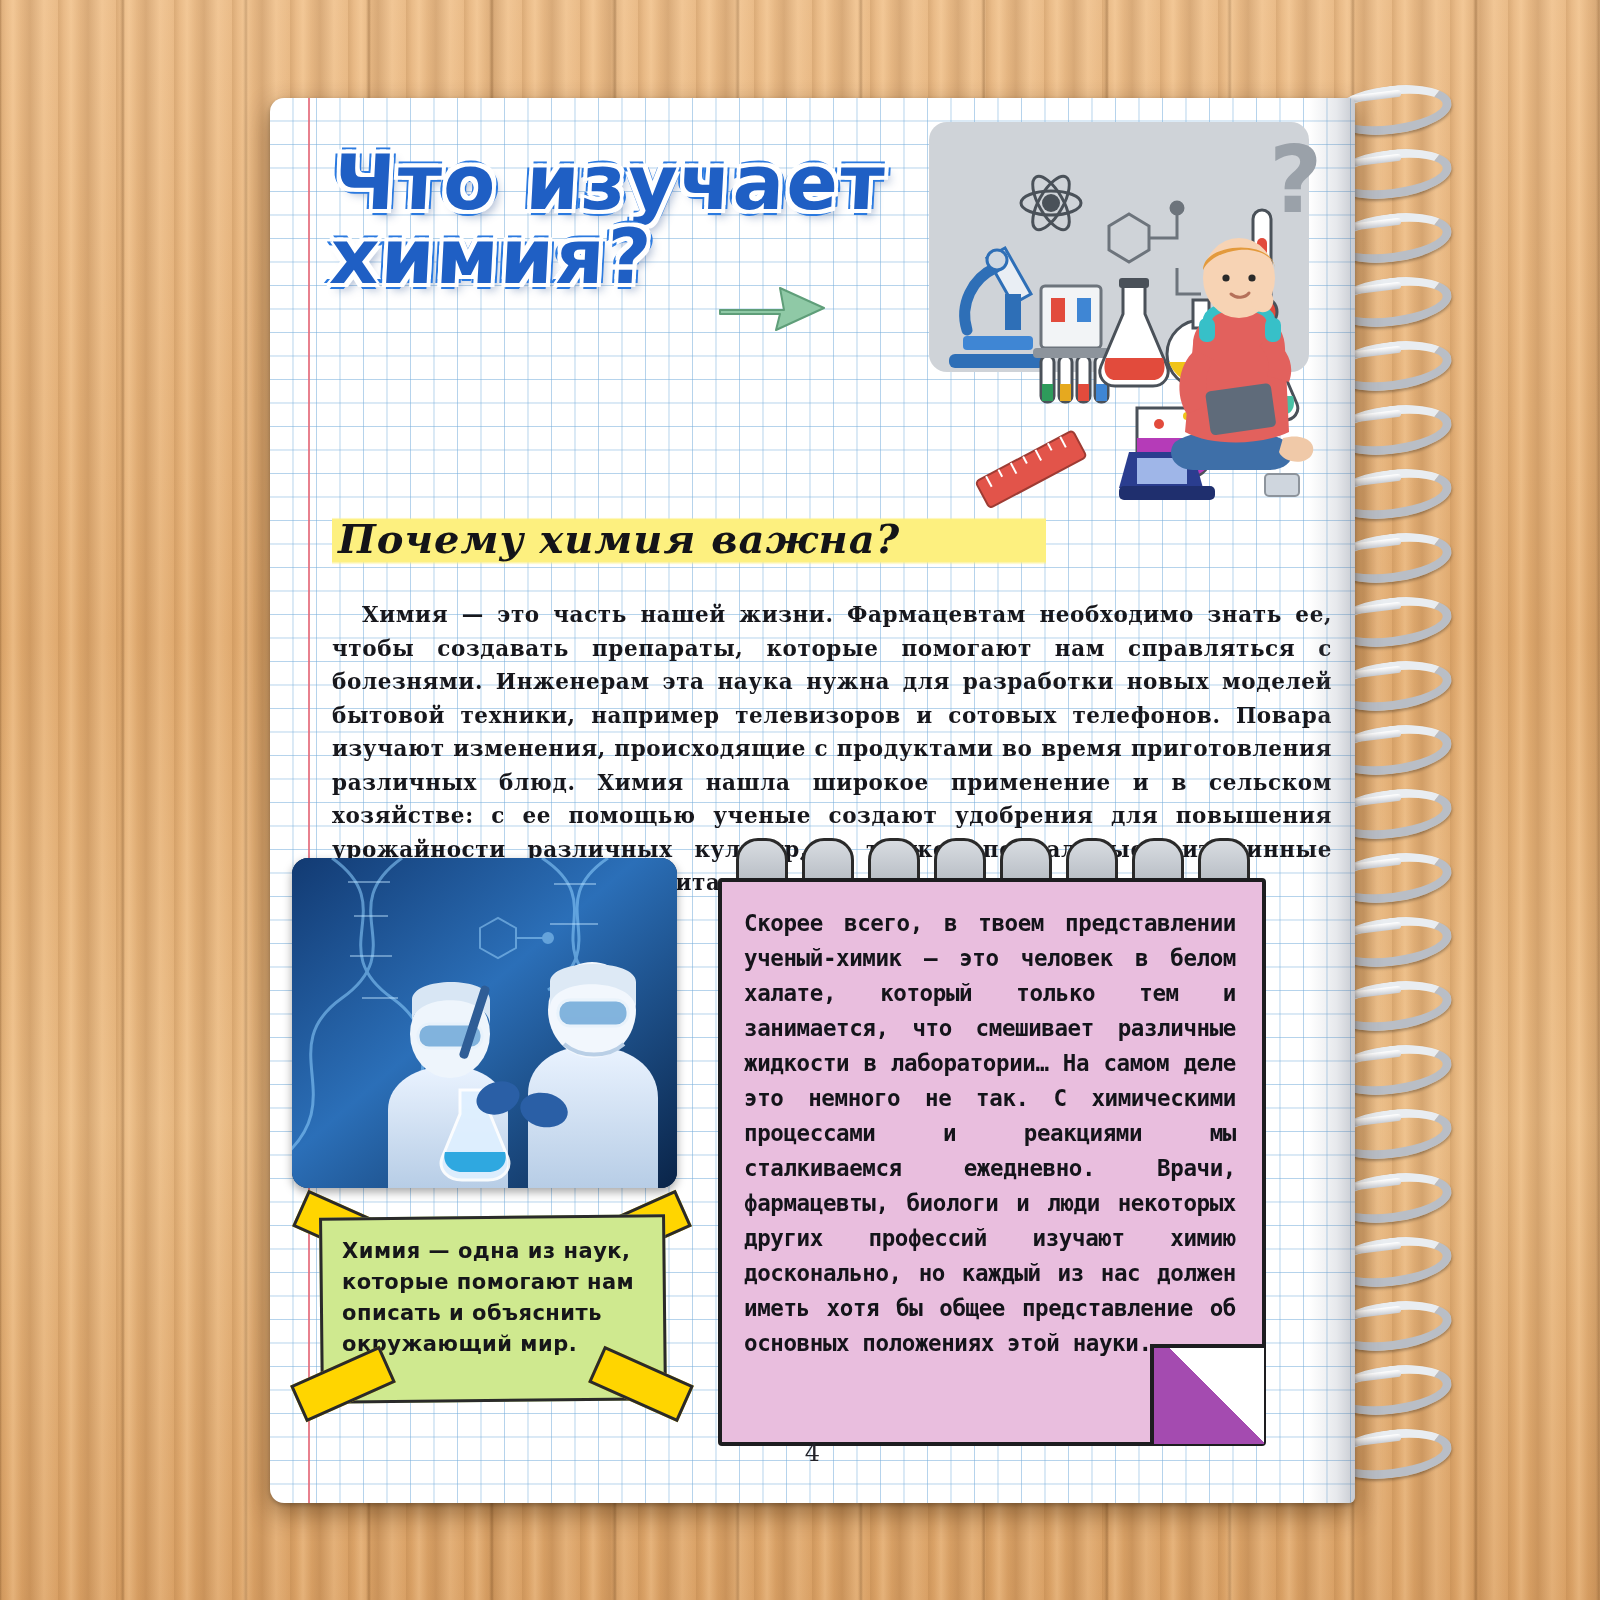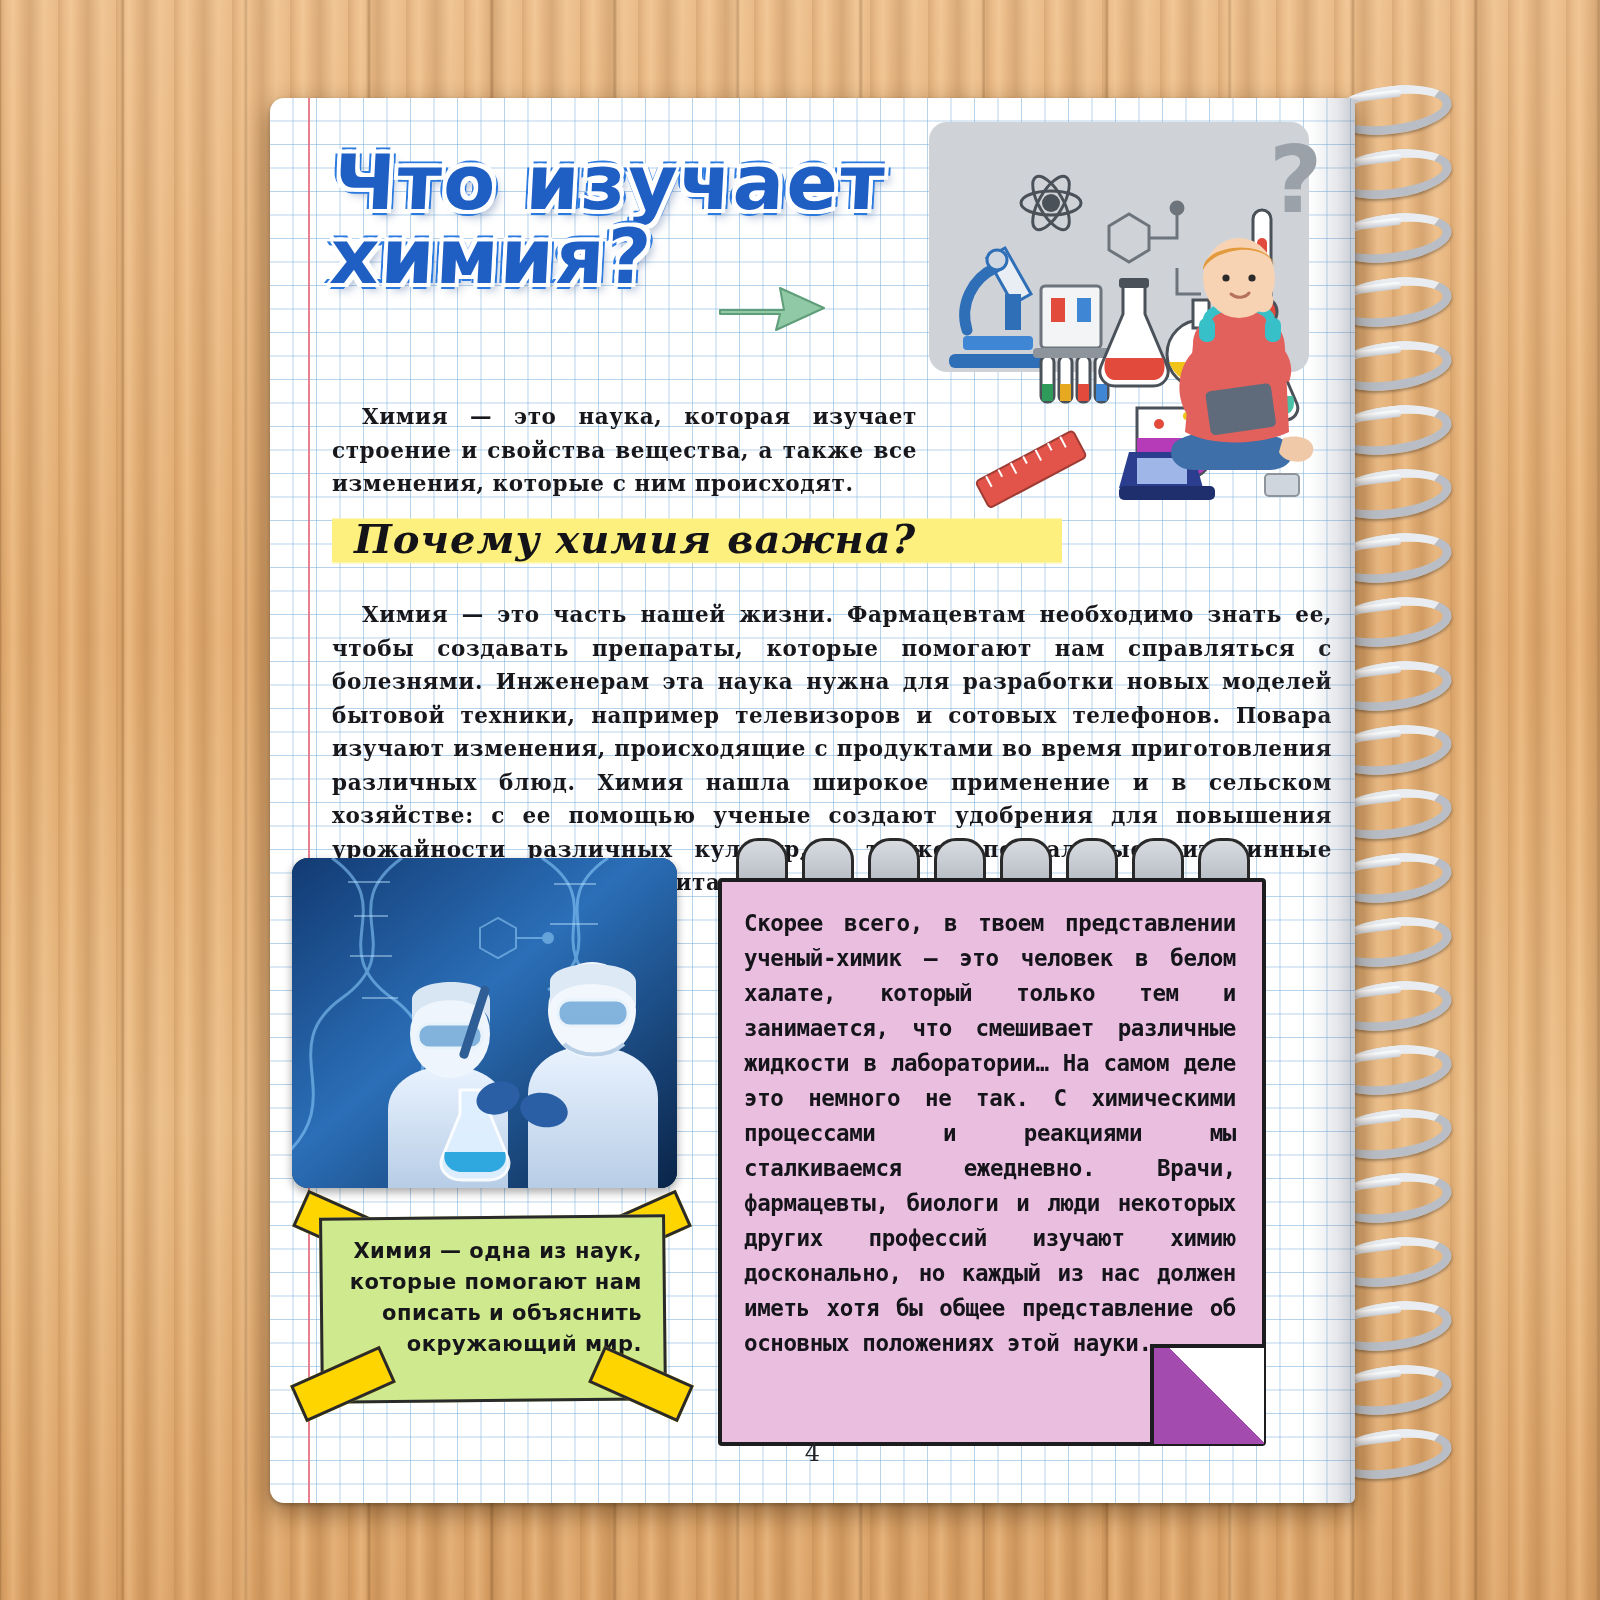--- a/index.html
+++ b/index.html
@@ -118,21 +118,21 @@
   #para1{left:62px;top:302px;width:585px;text-indent:30px;}
   #para2{left:62px;top:500px;width:1000px;text-indent:30px;}
   
   #subhead{
     position:absolute;left:62px;top:415px;width:700px;
     font-family:"DejaVu Serif", serif;
     font-style:italic;font-weight:bold;
     font-size:40px;letter-spacing:1px;
     color:#141418;
     background:linear-gradient(180deg, rgba(255,246,150,0) 8%, #fdf07f 12%, #fdf07f 88%, rgba(255,246,150,0) 94%);
-    display:inline-block;padding:2px 8px 6px 22px;
+    display:inline-block;padding:2px 8px 6px 6px;
     box-shadow:0 0 0 rgba(0,0,0,0);
   }
   
   #photo{
     position:absolute;left:22px;top:760px;width:385px;height:330px;
     border-radius:16px;overflow:hidden;
     background:#0b2a54;
     box-shadow:0 4px 10px rgba(0,0,0,0.35);
   }
   
@@ -142,21 +142,20 @@
   #greennote .sheet{
     position:absolute;left:30px;top:8px;width:340px;height:180px;
     background:#cfe98f;border:3px solid #2a2a2a;
     transform:rotate(-0.6deg);
   }
   #greennote .txt{
     position:absolute;left:52px;top:28px;width:300px;
     font-family:"DejaVu Sans", sans-serif;
     font-weight:bold;font-size:21px;line-height:31px;color:#16161a;
     letter-spacing:0.5px;
-    text-align:right;
   }
   .ribbon{position:absolute;background:#ffd500;border:3px solid #2a2a2a;}
   
   #pinknote{
     position:absolute;left:448px;top:740px;width:575px;height:620px;
   }
   #pinknote .sheet{
     position:absolute;left:0;top:40px;width:540px;height:560px;
     background:#e9bede;border:4px solid #1d1d20;
     border-radius:4px;
@@ -348,21 +347,20 @@
       <circle cx="107" cy="52" r="3.6" fill="#2a2a2a"></circle>
       <circle cx="133" cy="52" r="3.6" fill="#2a2a2a"></circle>
       <path d="M112,68 C118,73 126,72 130,67" fill="none" stroke="#b5715a" stroke-width="3" stroke-linecap="round"></path>
 
       <path d="M140,64 C152,62 158,72 152,82 C146,90 134,86 132,76 Z" fill="#f7d3b4"></path>
 
       <rect x="146" y="248" width="34" height="22" rx="4" fill="#cfd6de" stroke="#8d949c" stroke-width="2"></rect>
     </svg>
   </div>
 
-  <div class="para" id="para1">Химия — это наука, которая изучает строение и свойства вещества, а также все изменения, которые с ним происходят.</div>
 
   <div id="subhead">Почему химия важна?</div>
 
   <div class="para" id="para2">Химия — это часть нашей жизни. Фармацевтам необходимо знать ее, чтобы создавать препараты, которые помогают нам справляться с болезнями. Инженерам эта наука нужна для разработки новых моделей бытовой техники, например телевизоров и сотовых телефонов. Повара изучают изменения, происходящие с продуктами во время приготовления различных блюд. Химия нашла широкое применение и в сельском хозяйстве: с ее помощью ученые создают удобрения для повышения урожайности различных культур, а также специальные витаминные добавки для улучшения питания животных.</div>
 
   <div id="photo">
     <svg viewBox="0 0 385 330" width="385" height="330">
       <defs>
         <linearGradient id="bg" x1="0" y1="0" x2="1" y2="1">
           <stop offset="0%" stop-color="#123a72"></stop>

